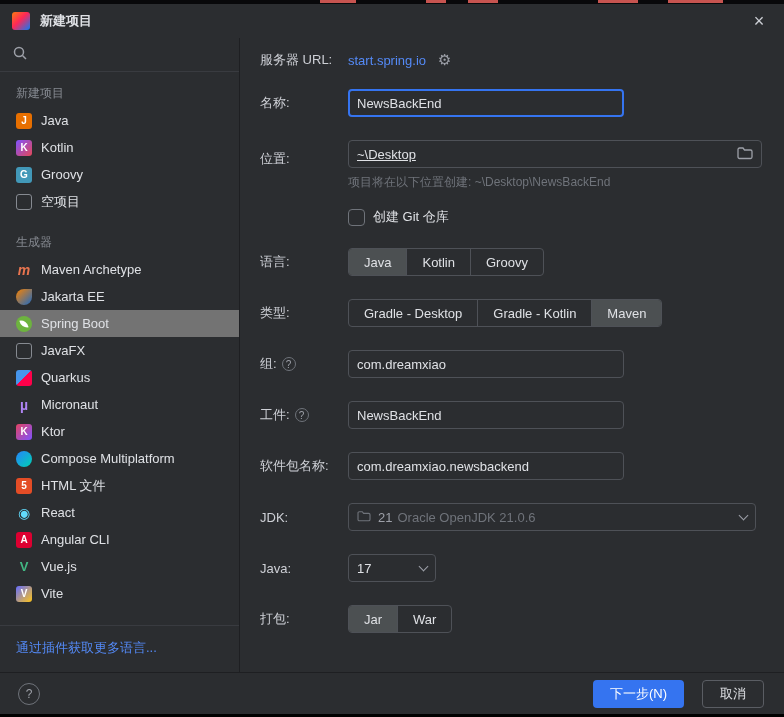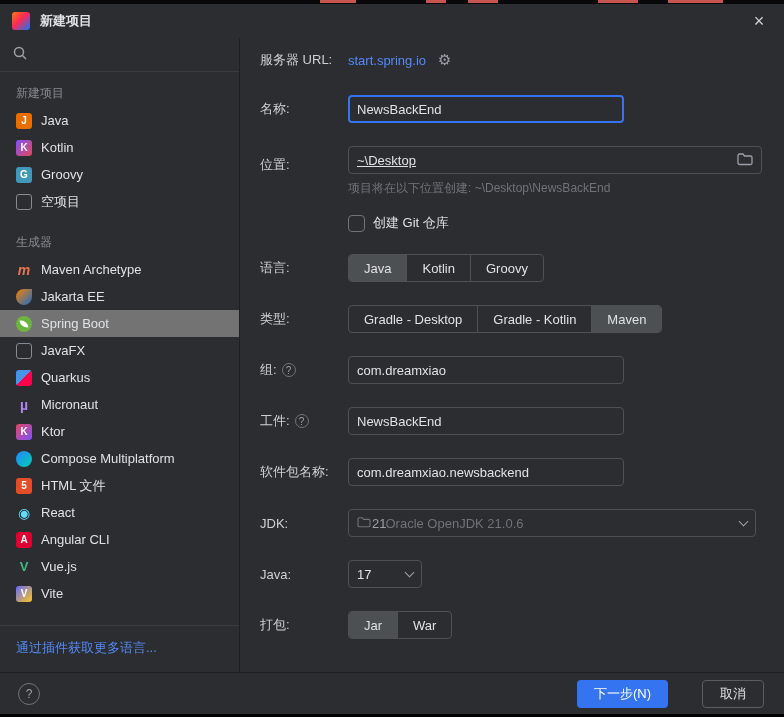--- a/index.html
+++ b/index.html
@@ -67,34 +67,34 @@
   .hint { color:#6f737a; font-size:12px; }
   .git-row { margin:0 0 22px 88px; display:flex; align-items:center; gap:8px; }
   .checkbox { width:17px; height:17px; border:1px solid #6f737a; border-radius:4px; background:#2b2d30; flex:none; }
   .seg { display:flex; border:1px solid #4e5157; border-radius:4px; overflow:hidden; }
   .seg-btn { padding:0 15px; height:26px; display:flex; align-items:center; color:#dfe1e5; border-right:1px solid #4e5157; cursor:default; white-space:nowrap; }
   .seg-btn:last-child { border-right:none; }
   .seg-btn.selected { background:#4c5052; }
   .qmark { width:14px; height:14px; border:1px solid #6f737a; border-radius:50%; color:#9da0a8; font-size:10px; display:inline-flex; align-items:center; justify-content:center; margin-left:5px; flex:none; }
   .link { color:#548af7; }
   .gear { color:#9da0a8; font-size:15px; margin-left:12px; }
-  .combo { justify-content:flex-start; gap:1px; }
+  .combo { justify-content:flex-start; gap:7px; }
   .w-jdk { width:408px; }
-  .w-java { width:74px; }
+  .w-java { width:88px; }
   .chev { width:7px; height:7px; border-right:1.6px solid #9da0a8; border-bottom:1.6px solid #9da0a8; transform:rotate(45deg); margin-top:-4px; margin-left:auto; flex:none; }
   .jdk-version { color:#9da0a8; }
   .jdk-name { color:#6f737a; }
-  .server-row { margin-bottom:26px; }
+  .server-row { margin-bottom:20px; }
 
   
   .bottombar { height:42px; flex:none; background:#2b2d30; border-top:1px solid #1e1f22; display:flex; align-items:center; padding:0 20px 0 18px; }
   .help-btn { width:22px; height:22px; border:1px solid #6f737a; border-radius:50%; color:#9da0a8; display:flex; align-items:center; justify-content:center; font-size:12px; }
   .btn { height:28px; padding:0 17px; border-radius:4px; display:flex; align-items:center; cursor:default; }
   .btn-primary { margin-left:auto; background:#3574f0; color:#fff; }
-  .btn-secondary { margin-left:34px; border:1px solid #5a5d63; color:#dfe1e5; }
+  .btn-secondary { margin-left:18px; border:1px solid #5a5d63; color:#dfe1e5; }
 </style>
 </head>
 <body>
 
 <div class="app">
 
   <div class="top-strip">
     <div class="artifact" style="left:320px;width:36px;"></div>
     <div class="artifact" style="left:426px;width:20px;"></div>
     <div class="artifact" style="left:468px;width:30px;"></div>

